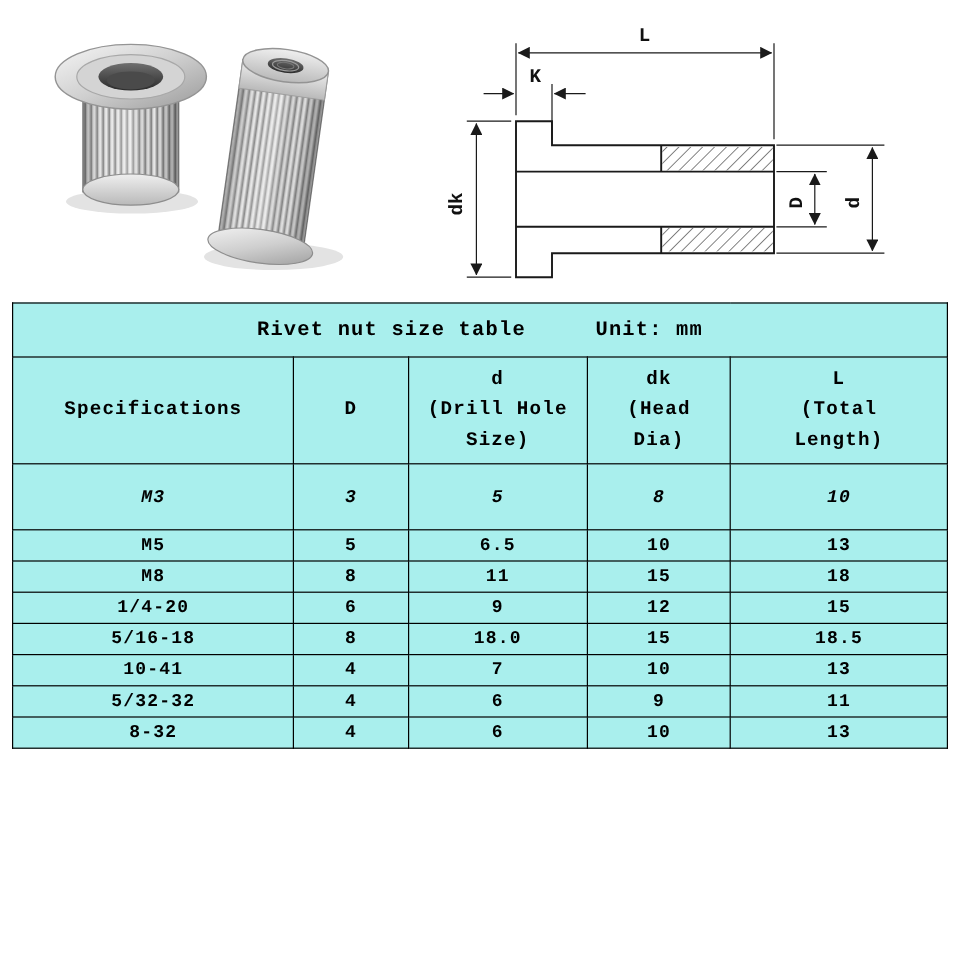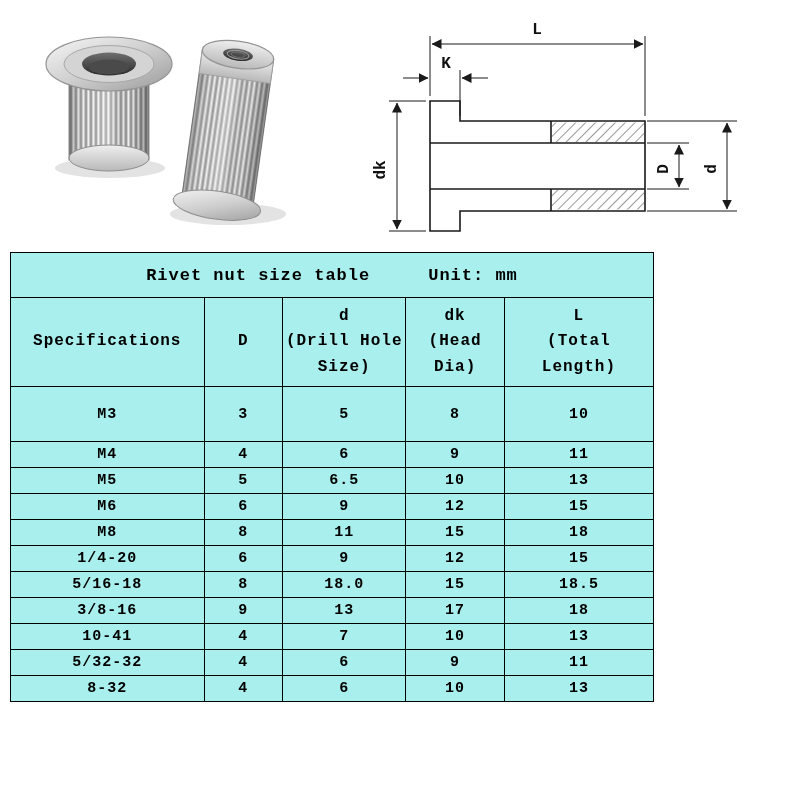--- a/index.html
+++ b/index.html
@@ -14,37 +14,37 @@
   
   .top { display: flex; height: 252px; padding-top: 6px; box-sizing: border-box; }
   .photo   { width: 340px; height: 244px; }
   .drawing { width: 460px; height: 244px; }
   .photo svg, .drawing svg { display: block; }
 
   
   table.size {
     border-collapse: collapse;
     table-layout: fixed;
-    width: 644px;
+    width: 780px;
     margin: 0 10px;
     background: #a9efed;
   }
   table.size th, table.size td {
     border: 1px solid #000;
     text-align: center;
     vertical-align: middle;
     font-weight: bold;
     padding: 0;
     overflow: hidden;
   }
   .title-cell { height: 44px; font-size: 17px; letter-spacing: 1px; }
   .title-cell .unit { margin-left: 58px; }
   th.col { height: 88px; font-size: 16px; white-space: pre-line; line-height: 1.6; letter-spacing: 1px; }
   table.size td { font-size: 15px; height: 25px; letter-spacing: 1px; }
-  tr.first-data-row td { height: 54px; }
+  tr.first-data-row td { height: 54px; font-style: italic; }
 
   .dim-label { font-family: "Liberation Mono", monospace; font-weight: bold; font-size: 16px; fill: #111; }
 </style>
 </head>
 <body>
 
 <div class="page">
 
   <div class="top">
 
@@ -194,39 +194,25 @@
     </thead>
     <tbody>
         <tr class="first-data-row">
           <td>M3</td>
           <td>3</td>
           <td>5</td>
           <td>8</td>
           <td>10</td>
         </tr>
         <tr>
-          <td>M4</td>
-          <td>4</td>
-          <td>6</td>
-          <td>9</td>
-          <td>11</td>
-        </tr>
-        <tr>
           <td>M5</td>
           <td>5</td>
           <td>6.5</td>
           <td>10</td>
           <td>13</td>
-        </tr>
-        <tr>
-          <td>M6</td>
-          <td>6</td>
-          <td>9</td>
-          <td>12</td>
-          <td>15</td>
         </tr>
         <tr>
           <td>M8</td>
           <td>8</td>
           <td>11</td>
           <td>15</td>
           <td>18</td>
         </tr>
         <tr>
           <td>1/4-20</td>
@@ -236,27 +222,20 @@
           <td>15</td>
         </tr>
         <tr>
           <td>5/16-18</td>
           <td>8</td>
           <td>18.0</td>
           <td>15</td>
           <td>18.5</td>
         </tr>
         <tr>
-          <td>3/8-16</td>
-          <td>9</td>
-          <td>13</td>
-          <td>17</td>
-          <td>18</td>
-        </tr>
-        <tr>
           <td>10-41</td>
           <td>4</td>
           <td>7</td>
           <td>10</td>
           <td>13</td>
         </tr>
         <tr>
           <td>5/32-32</td>
           <td>4</td>
           <td>6</td>

